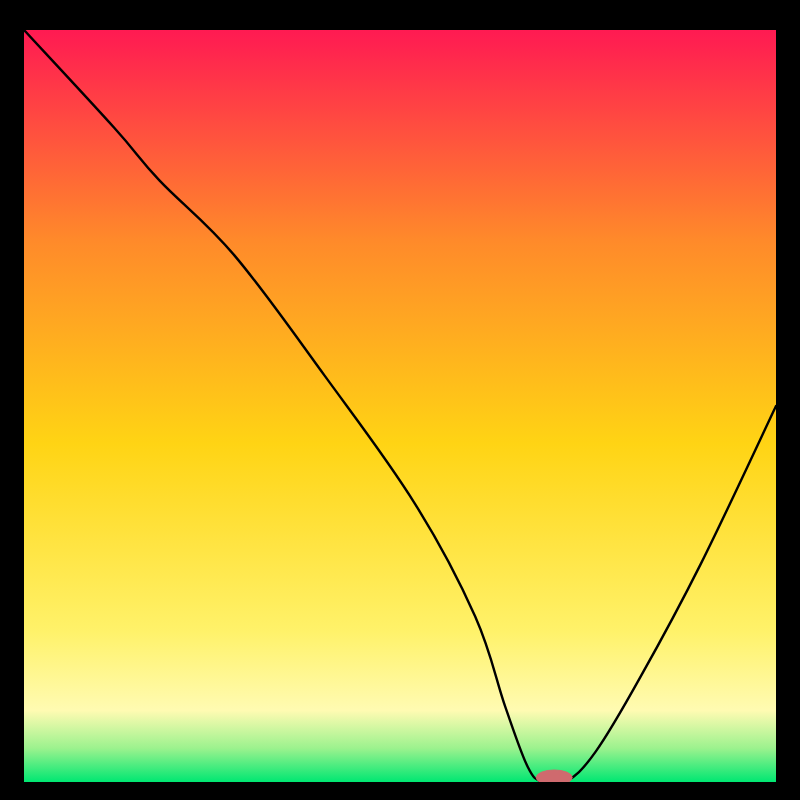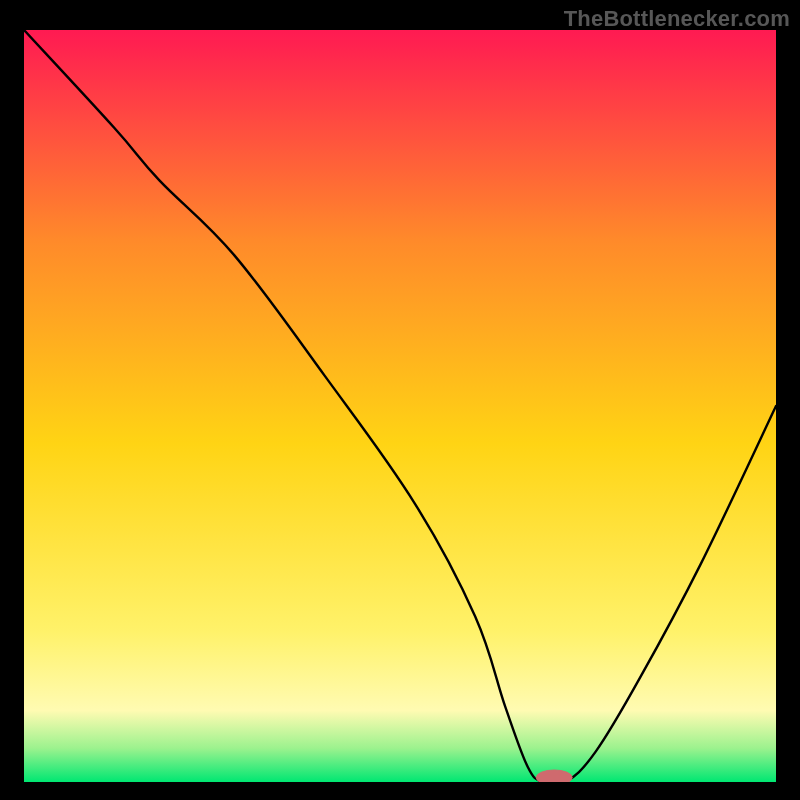--- a/index.html
+++ b/index.html
@@ -38,21 +38,20 @@
     display: block;
     width: 100%;
     height: 100%;
   }
 </style>
 </head>
 <body>
 
 <div class="frame">
 
-  <div class="watermark">TheBottlenecker.com</div>
 
   <div class="plot">
     <svg viewBox="0 0 752 752" preserveAspectRatio="none">
       <defs>
         <linearGradient id="bgGrad" x1="0" y1="0" x2="0" y2="1">
           <stop offset="0" stop-color="#ff1a52"></stop>
           <stop offset="0.28" stop-color="#ff8a2a"></stop>
           <stop offset="0.55" stop-color="#ffd414"></stop>
           <stop offset="0.80" stop-color="#fff26a"></stop>
           <stop offset="0.905" stop-color="#fffbb2"></stop>

